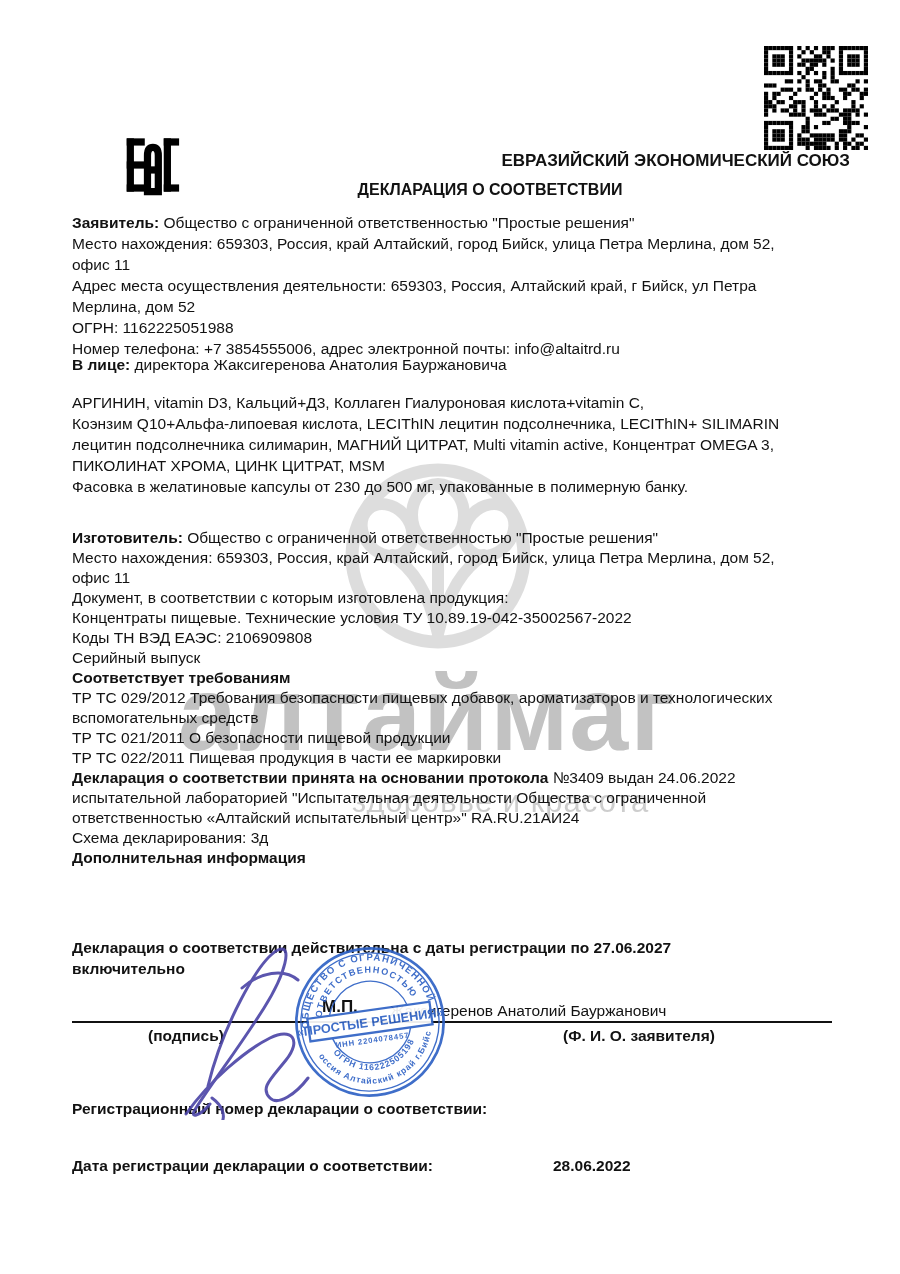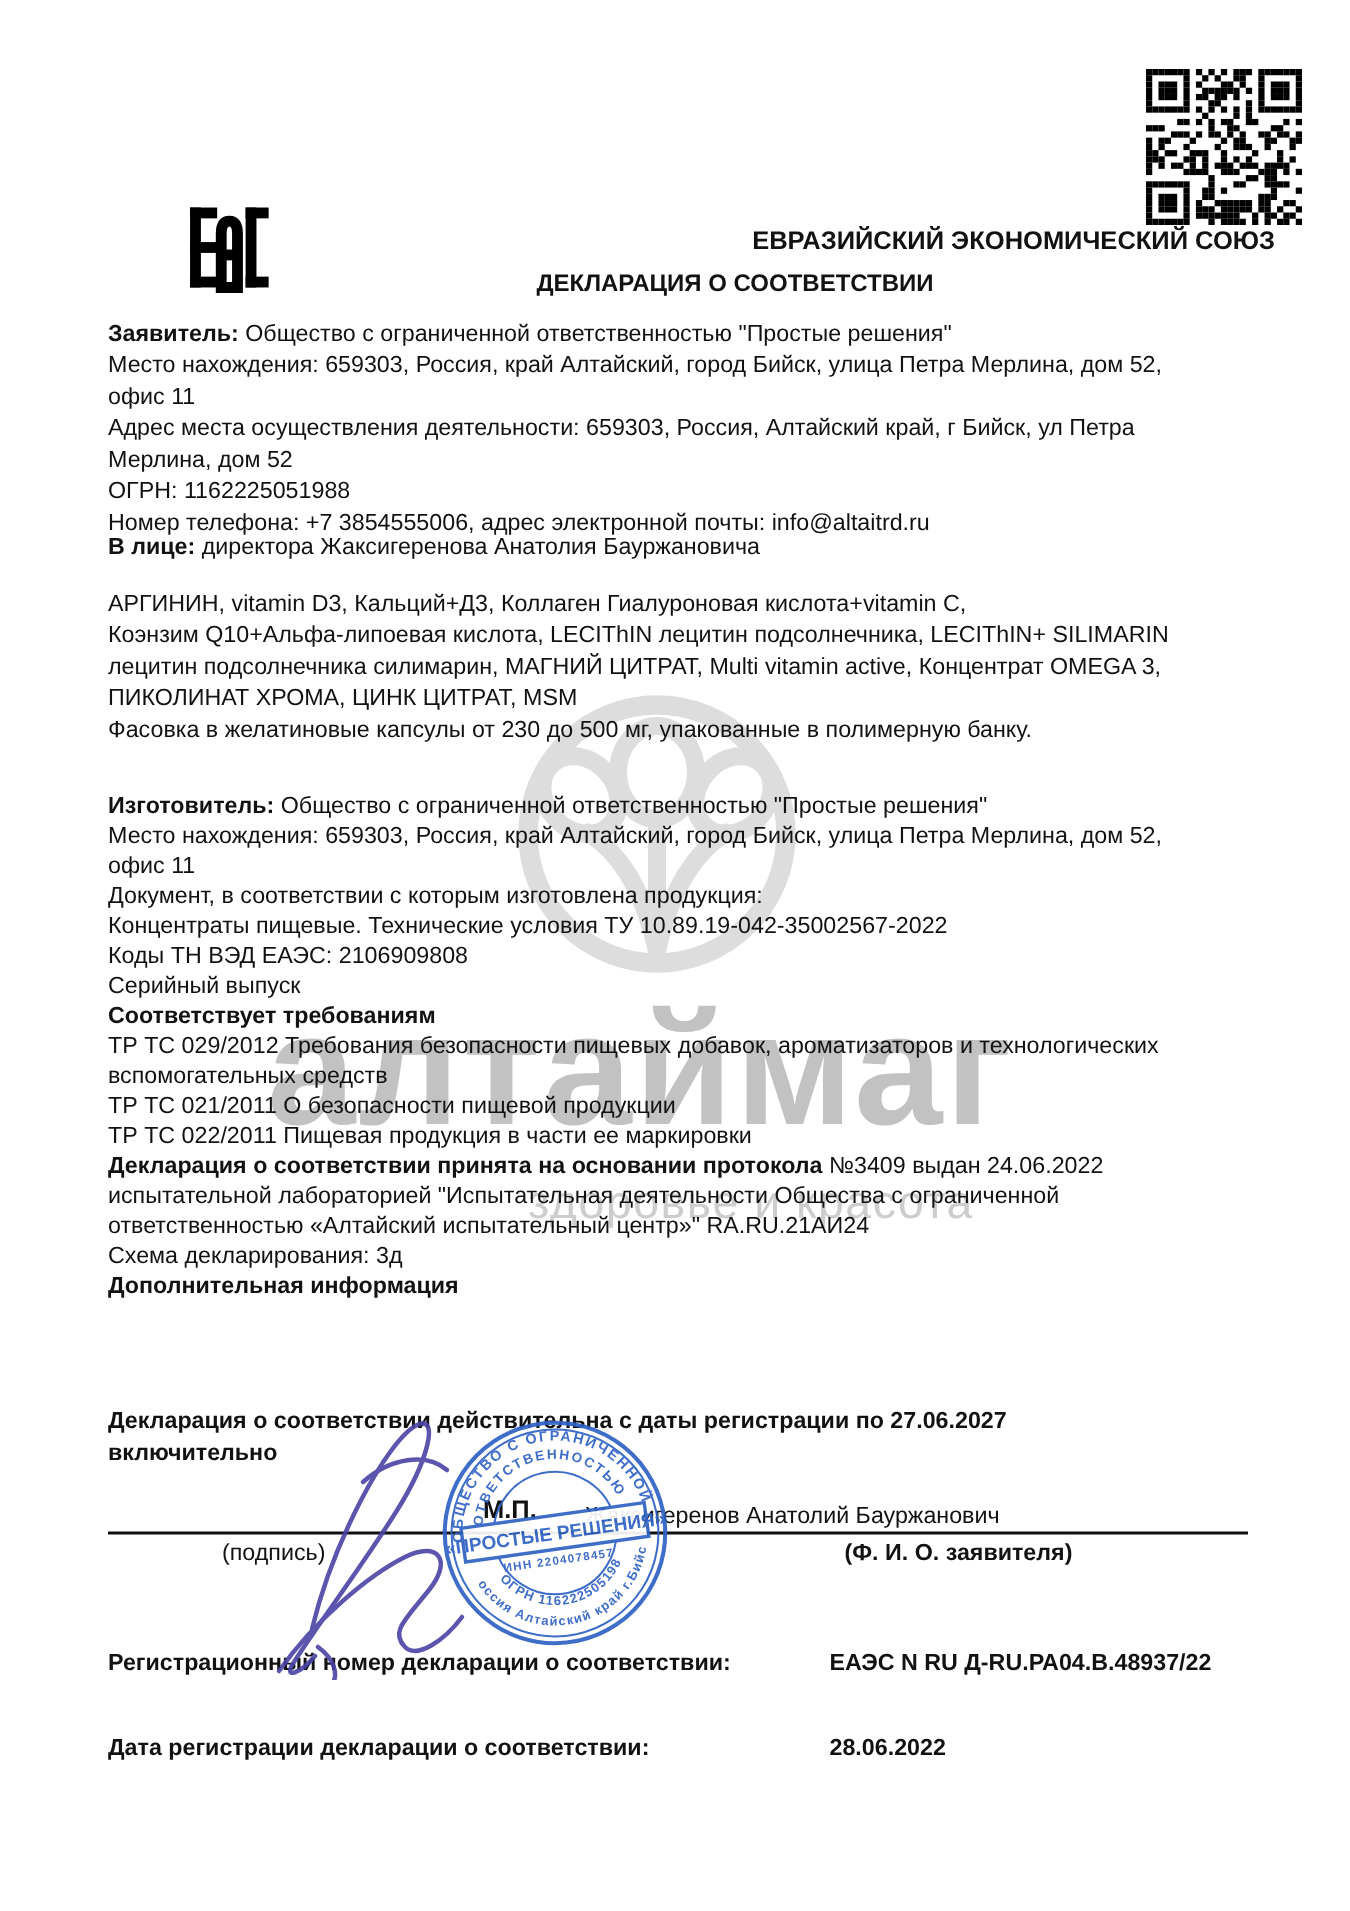--- a/index.html
+++ b/index.html
@@ -15,21 +15,21 @@
   .block{position:absolute; left:72px; width:806px; z-index:2;}
   .title{position:absolute; left:130px; width:720px; text-align:center; font-weight:bold; z-index:2;}
   .t1{top:151px; font-size:17px;text-align:right;}
   .t2{top:181px; font-size:16px;}
   .lh20{line-height:20px;}
   .subject-gap{margin-left:14px;}
   .validity{font-weight:bold;}
   .sigline{position:absolute; left:72px; top:1021px; width:760px; border-top:2px solid #111; z-index:2;}
   .mp{left:322px; top:997px; font-weight:bold; font-size:17px; z-index:2;}
   .holder{left:390px; top:1002px; font-size:15.5px; z-index:2;}
-  .cap-sign{left:148px; top:1027px; font-weight:normal; font-size:15.5px; z-index:2;}
+  .cap-sign{left:148px; top:1027px; font-weight:bold; font-size:15.5px; z-index:2;}
   .cap-fio{left:563px; top:1027px; font-weight:bold; font-size:15.5px; z-index:2;}
   .regrow{position:absolute; left:72px; width:806px; font-weight:bold; font-size:15.5px; line-height:21px; z-index:2;}
   .regval{position:absolute; left:481px;}
   .wm-brand{
     left:178px; top:660px; z-index:1; font-size:106px; font-weight:bold;
     color:#b3b3b3; letter-spacing:2px; line-height:1; opacity:.8; z-index:1;
   }
   .wm-tag{
     left:352px; top:786px; z-index:1; font-size:31px; color:#cdcdcd; letter-spacing:1px; line-height:1;
   }
@@ -476,20 +476,19 @@
   </svg>
 
   <div class="abs mp">М.П.</div>
   <div class="abs holder">Жаксигеренов Анатолий Бауржанович</div>
   <div class="sigline"></div>
   <div class="abs cap-sign">(подпись)</div>
   <div class="abs cap-fio">(Ф. И. О. заявителя)</div>
 
   <div class="regrow" style="top:1098px;">
     <span>Регистрационный номер декларации о соответствии:</span>
-    <span class="regval">ЕАЭС N RU Д-RU.РА04.В.48937/22</span>
   </div>
   <div class="regrow" style="top:1129px;margin-top:26px;">
     <span>Дата регистрации декларации о соответствии:</span>
     <span class="regval">28.06.2022</span>
   </div>
 
 </div>
 
 </body></html>

